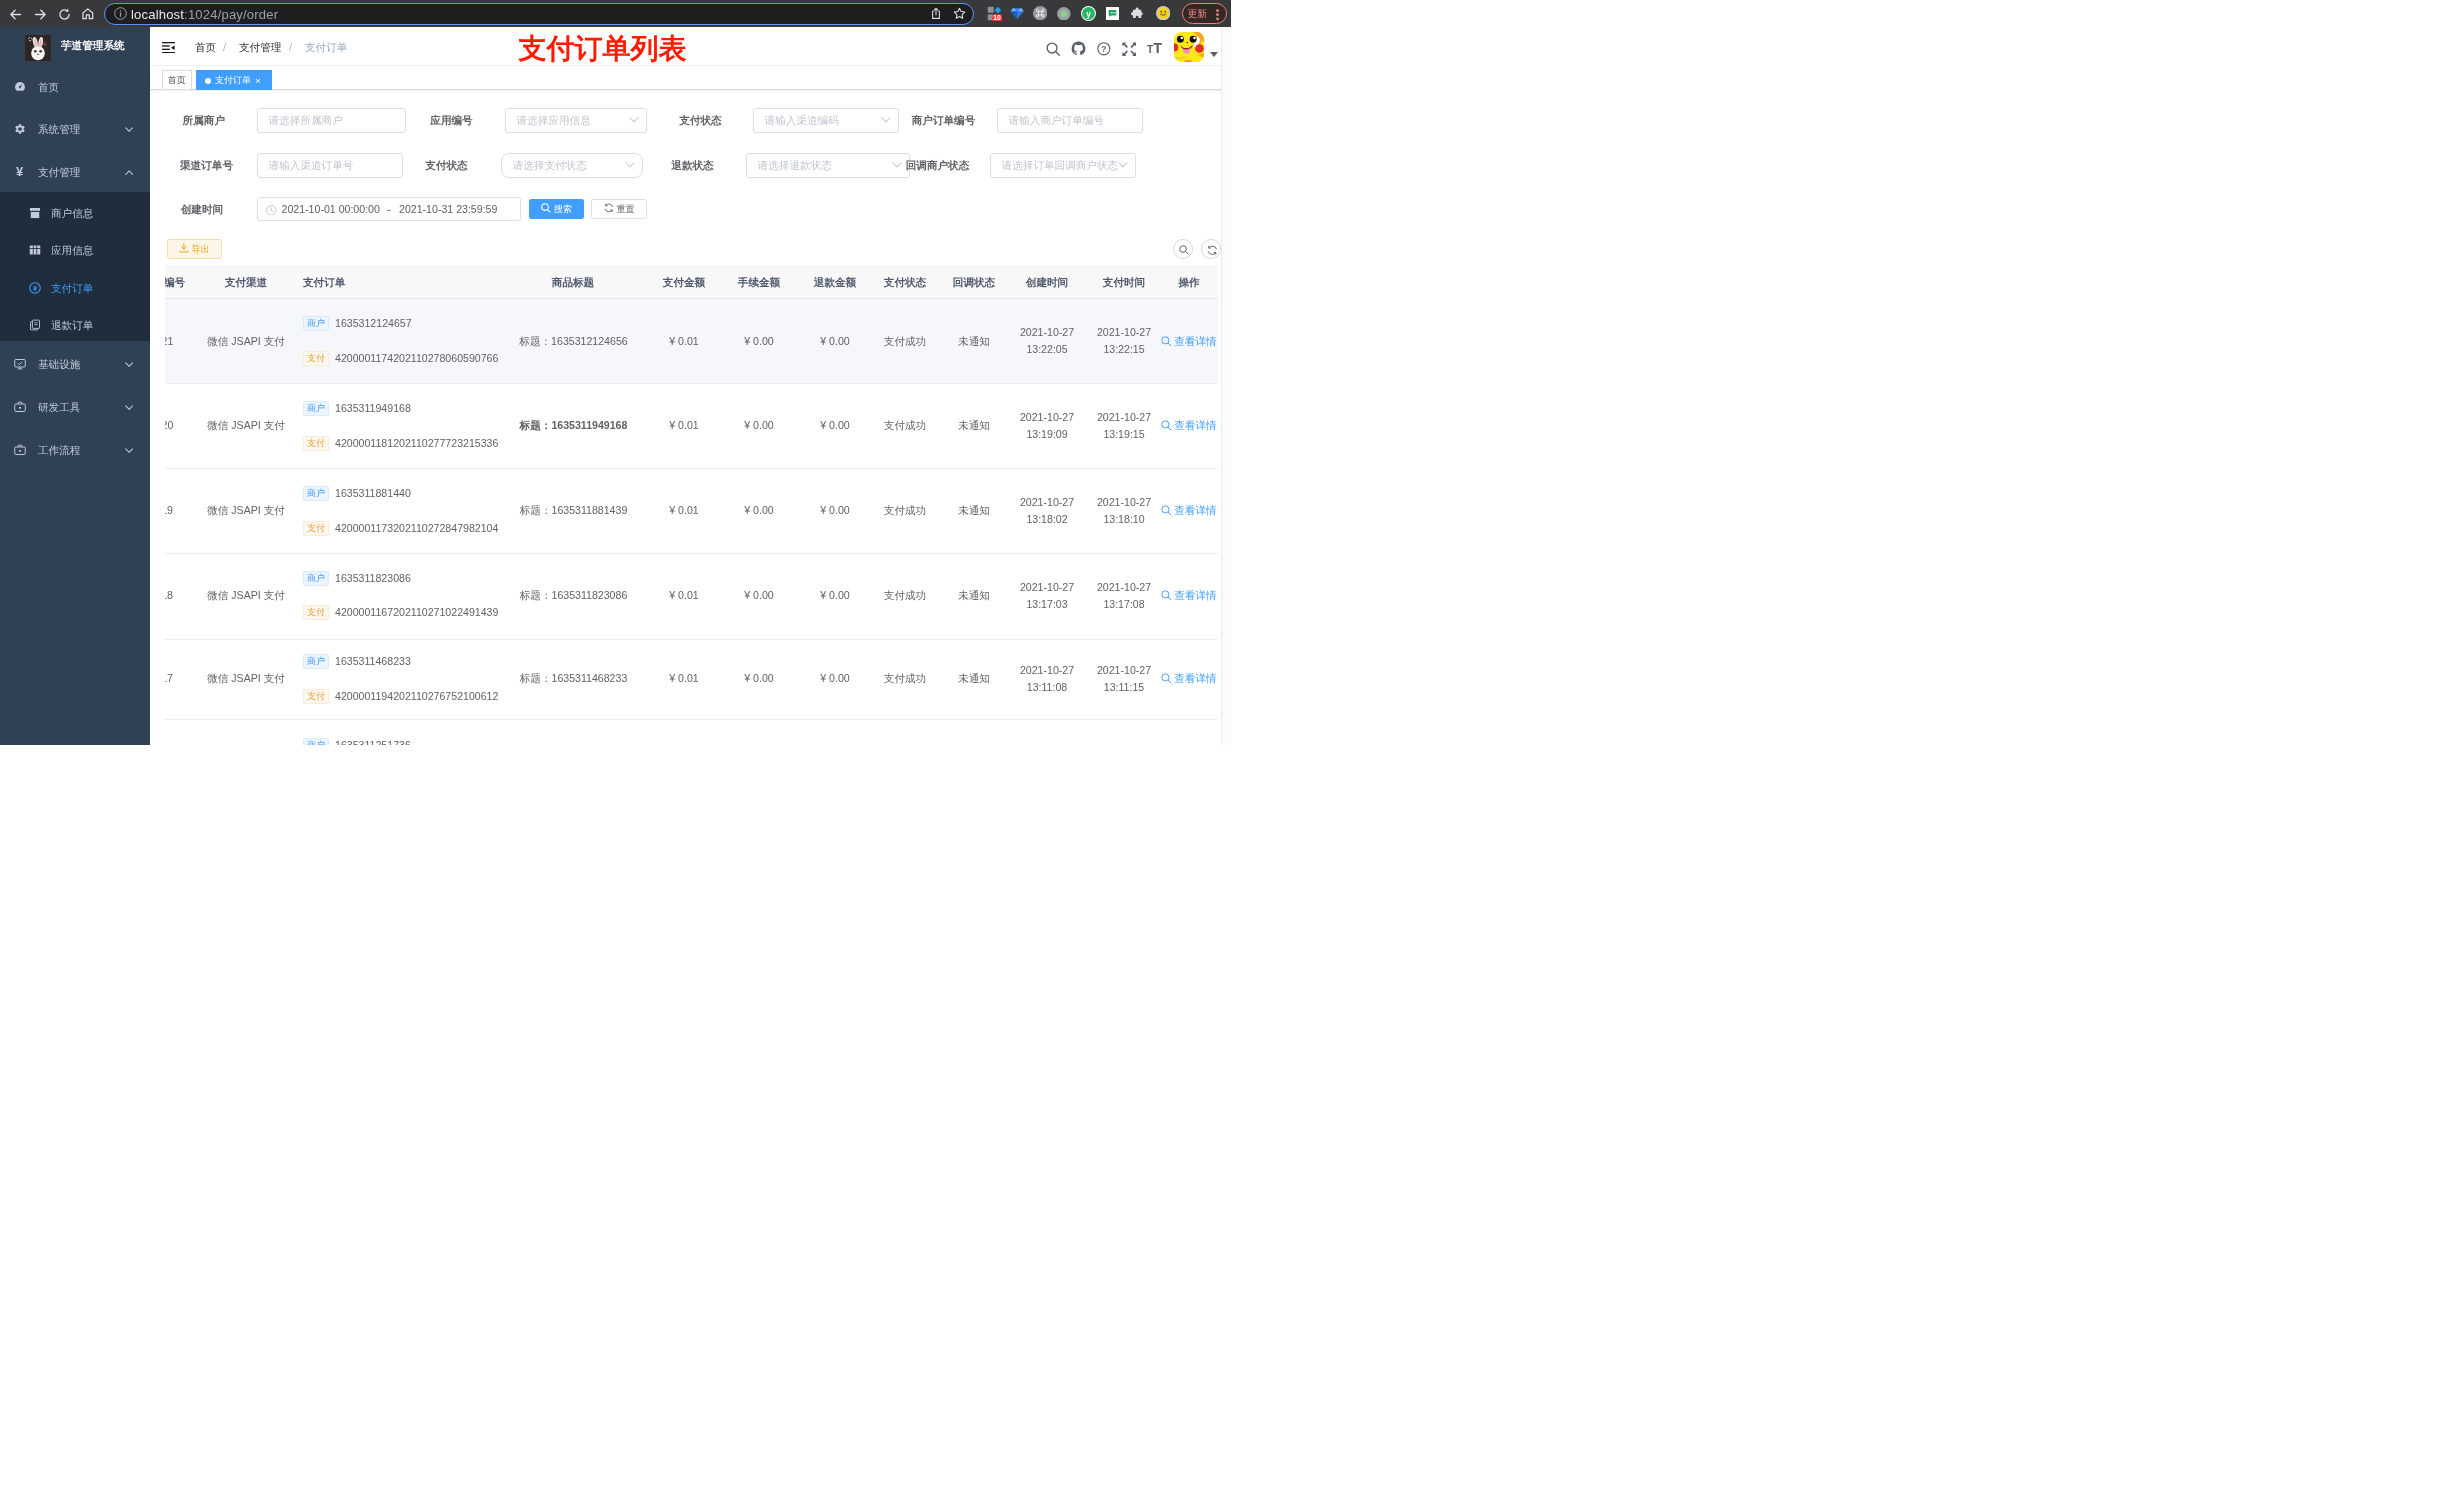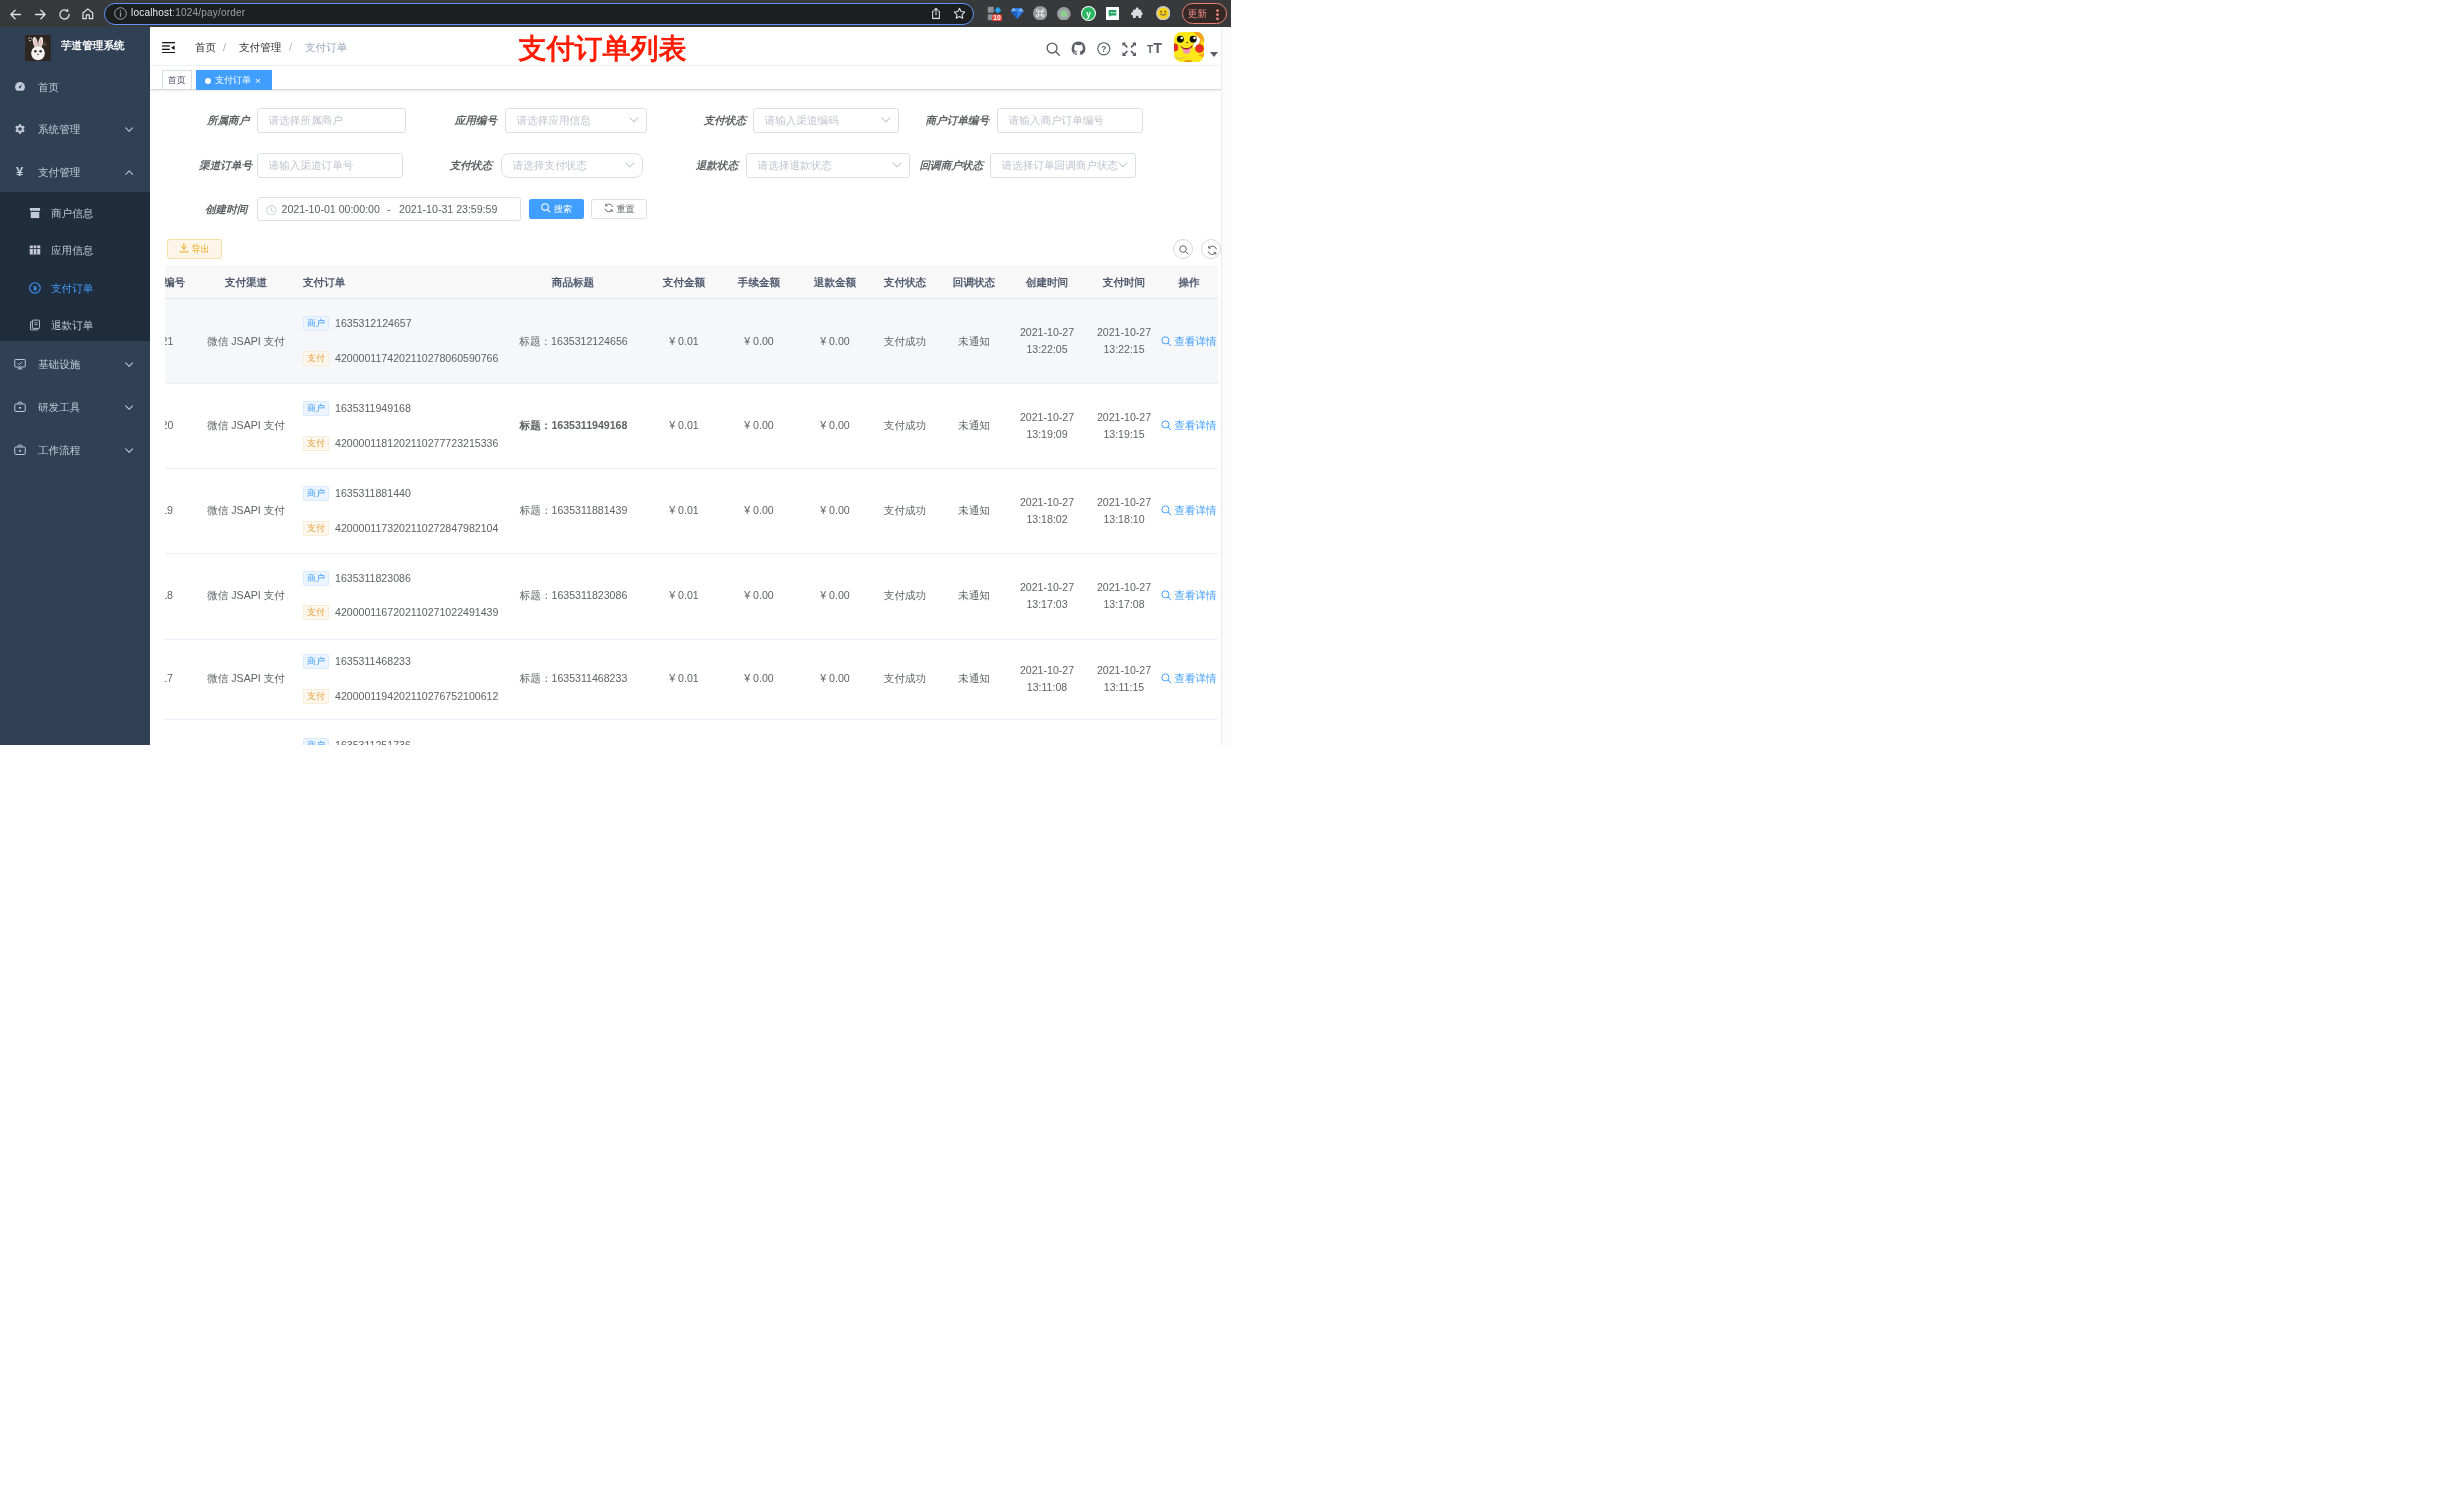--- a/index.html
+++ b/index.html
@@ -2,21 +2,21 @@
 <html style="font-size:12px"><head>
 <meta charset="utf-8">
 <style>
 * { margin:0; padding:0; box-sizing:border-box; }
 html,body { width:1231px; height:745px; overflow:hidden; }
 body { font-family:"Liberation Sans", sans-serif; position:relative; background:#fff; }
 .abs { position:absolute; }
 
 #chrome { position:absolute; left:0; top:0; width:1231px; height:27px; background:#38393b; }
 #urlpill { position:absolute; left:104px; top:2.7px; width:870px; height:22px; background:#1d1e20; border:1.5px solid #5f93fa; border-radius:11.4px; }
-.urltxt { position:absolute; left:26px; top:3.4px; font-size:10px; color:#e9eaed; letter-spacing:0.2px; }
+.urltxt { position:absolute; left:26px; top:3.4px; font-size:13px; color:#e9eaed; letter-spacing:0.2px; }
 .urltxt span { color:#9aa0a6; }
 .cicon { position:absolute; top:0; }
 
 #sidebar { position:absolute; left:0; top:27px; width:150px; height:718px; background:#304156; }
 #logo { position:absolute; left:0; top:0; width:150px; height:38px; }
 #logoimg { position:absolute; left:25px; top:7.6px; width:26px; height:26.5px; overflow:hidden; }
 #logotxt { position:absolute; left:61px; top:12px; font-size:10.6px; font-weight:700; color:#fff; }
 .mi { position:absolute; left:0; width:150px; height:42px; }
 .mi .ic { position:absolute; left:13.6px; top:15px; width:12px; height:12px; }
 .mi .tx { position:absolute; left:38px; top:15px; font-size:10.6px; color:#bfcbd9; line-height:12px; }
@@ -34,21 +34,21 @@
 #caret { position:absolute; left:1060px; top:25px; width:0; height:0; border-left:4.2px solid transparent; border-right:4.2px solid transparent; border-top:5.3px solid #5a5e66; }
 
 #tagsbar { position:absolute; left:150px; top:66px; width:1081px; height:24px; background:#fff; border-bottom:0.8px solid #d8dce5; box-shadow:0 0.8px 2.3px 0 rgba(0,0,0,.12); }
 #tab1 { position:absolute; left:11.7px; top:3.8px; width:30px; height:20px; background:#fff; border:0.8px solid #d8dce5; color:#495060; font-size:9px; text-align:center; line-height:18px; }
 #tab2 { position:absolute; left:46px; top:3.8px; width:76px; height:20px; background:#409eff; border:0.8px solid #409eff; color:#fff; font-size:9px; }
 #tab2 .dot { position:absolute; left:8.3px; top:6.8px; width:6px; height:6px; border-radius:50%; background:#fff; }
 #tab2 .t { position:absolute; left:18px; top:3.8px; line-height:11.4px; }
 #tab2 .x { position:absolute; left:58px; top:3.8px; font-size:9.8px; line-height:11.4px; }
 
 #content { position:absolute; left:150px; top:92px; width:1071px; height:653px; background:#fff; }
-.flabel { position:absolute; font-size:10.6px; font-weight:700; color:#606266; text-align:right; line-height:25px; height:25px;font-style:italic; }
+.flabel { position:absolute; font-size:10.6px; font-weight:700; color:#606266; text-align:center; line-height:25px; height:25px; }
 .finput { position:absolute; height:25px; border:0.8px solid #dcdfe6; border-radius:3px; background:#fff; }
 .finput .ph { position:absolute; left:10.6px; top:0; font-size:10.6px; color:#bfc4cd; line-height:23.5px; white-space:nowrap; }
 .finput .chev { position:absolute; right:6.8px; top:8.3px; }
 .btn { position:absolute; border-radius:2.3px; font-size:9px; }
 
 #tablewrap { position:absolute; left:15px; top:173px; width:1053px; height:480px; overflow:hidden; }
 .th { position:absolute; top:0; height:34px; font-size:10.6px; font-weight:700; color:#515a6e; line-height:34px; text-align:center; }
 .td { position:absolute; font-size:10.6px; color:#606266; text-align:center; }
 .rowline { position:absolute; left:0; width:1053px; height:0.8px; background:#ebeef5; }
 .tag { position:absolute; width:26px; height:15px; border-radius:1.5px; font-size:9px; text-align:center; line-height:13.6px; }

